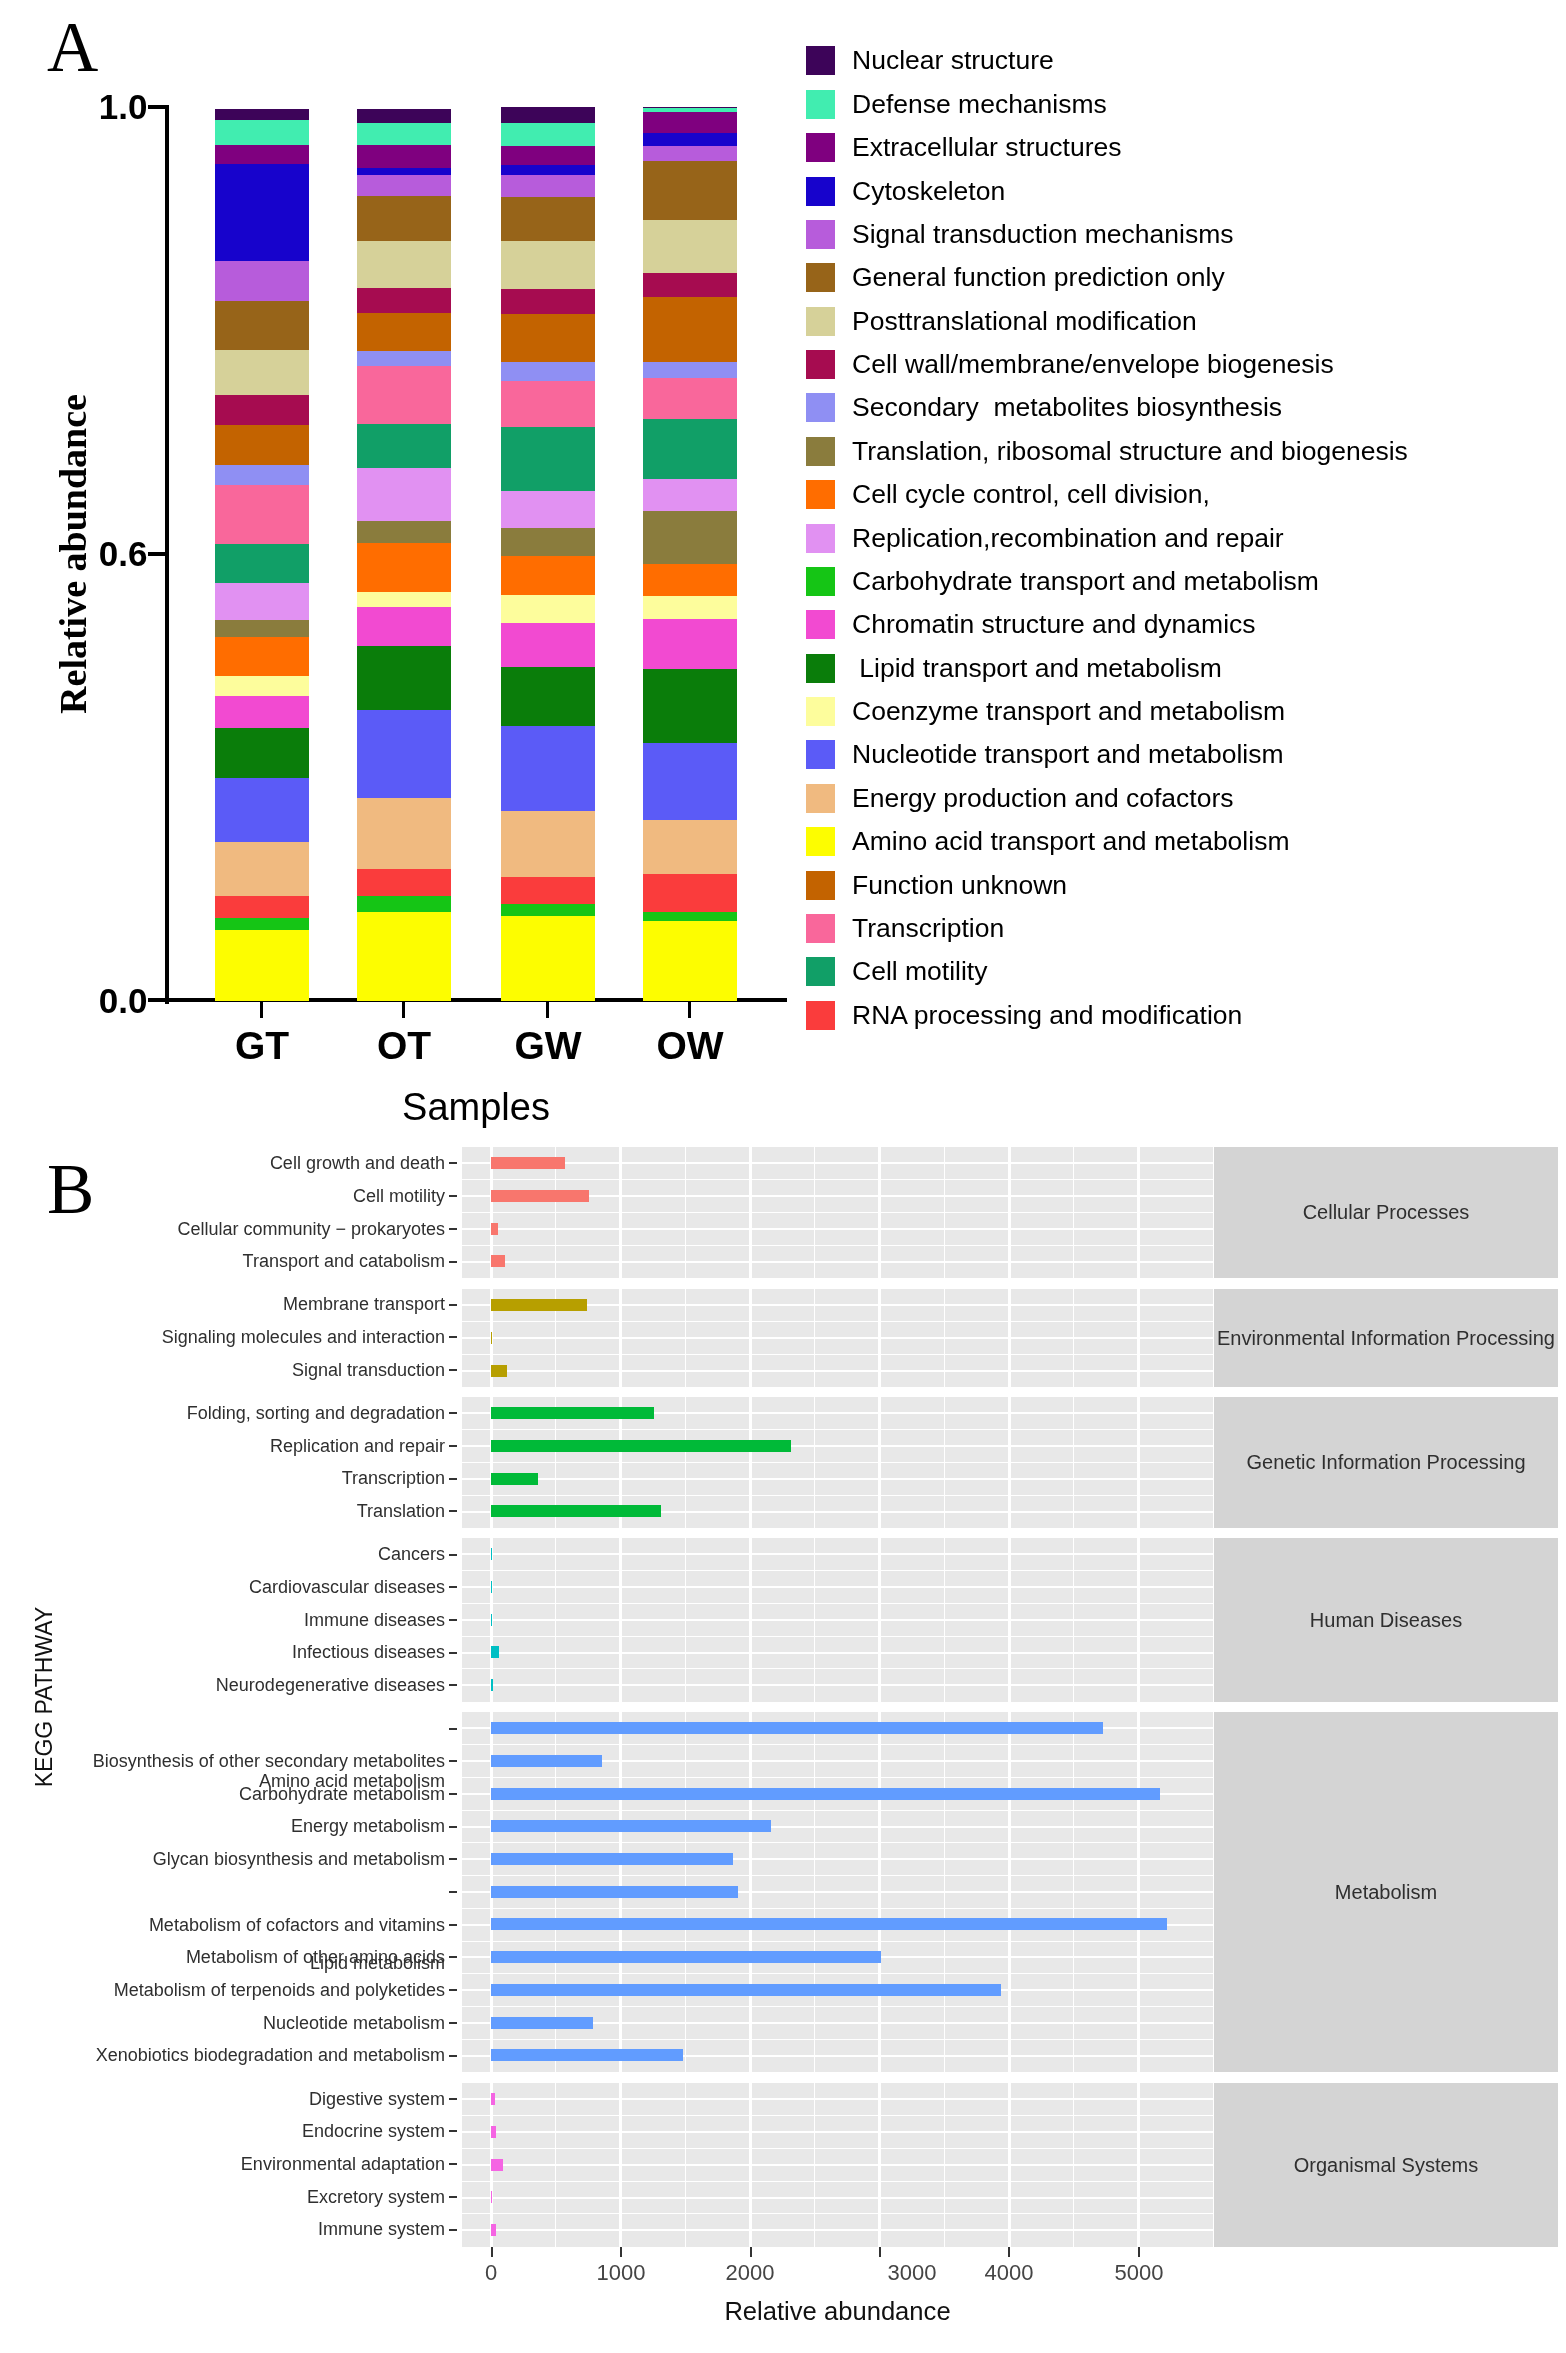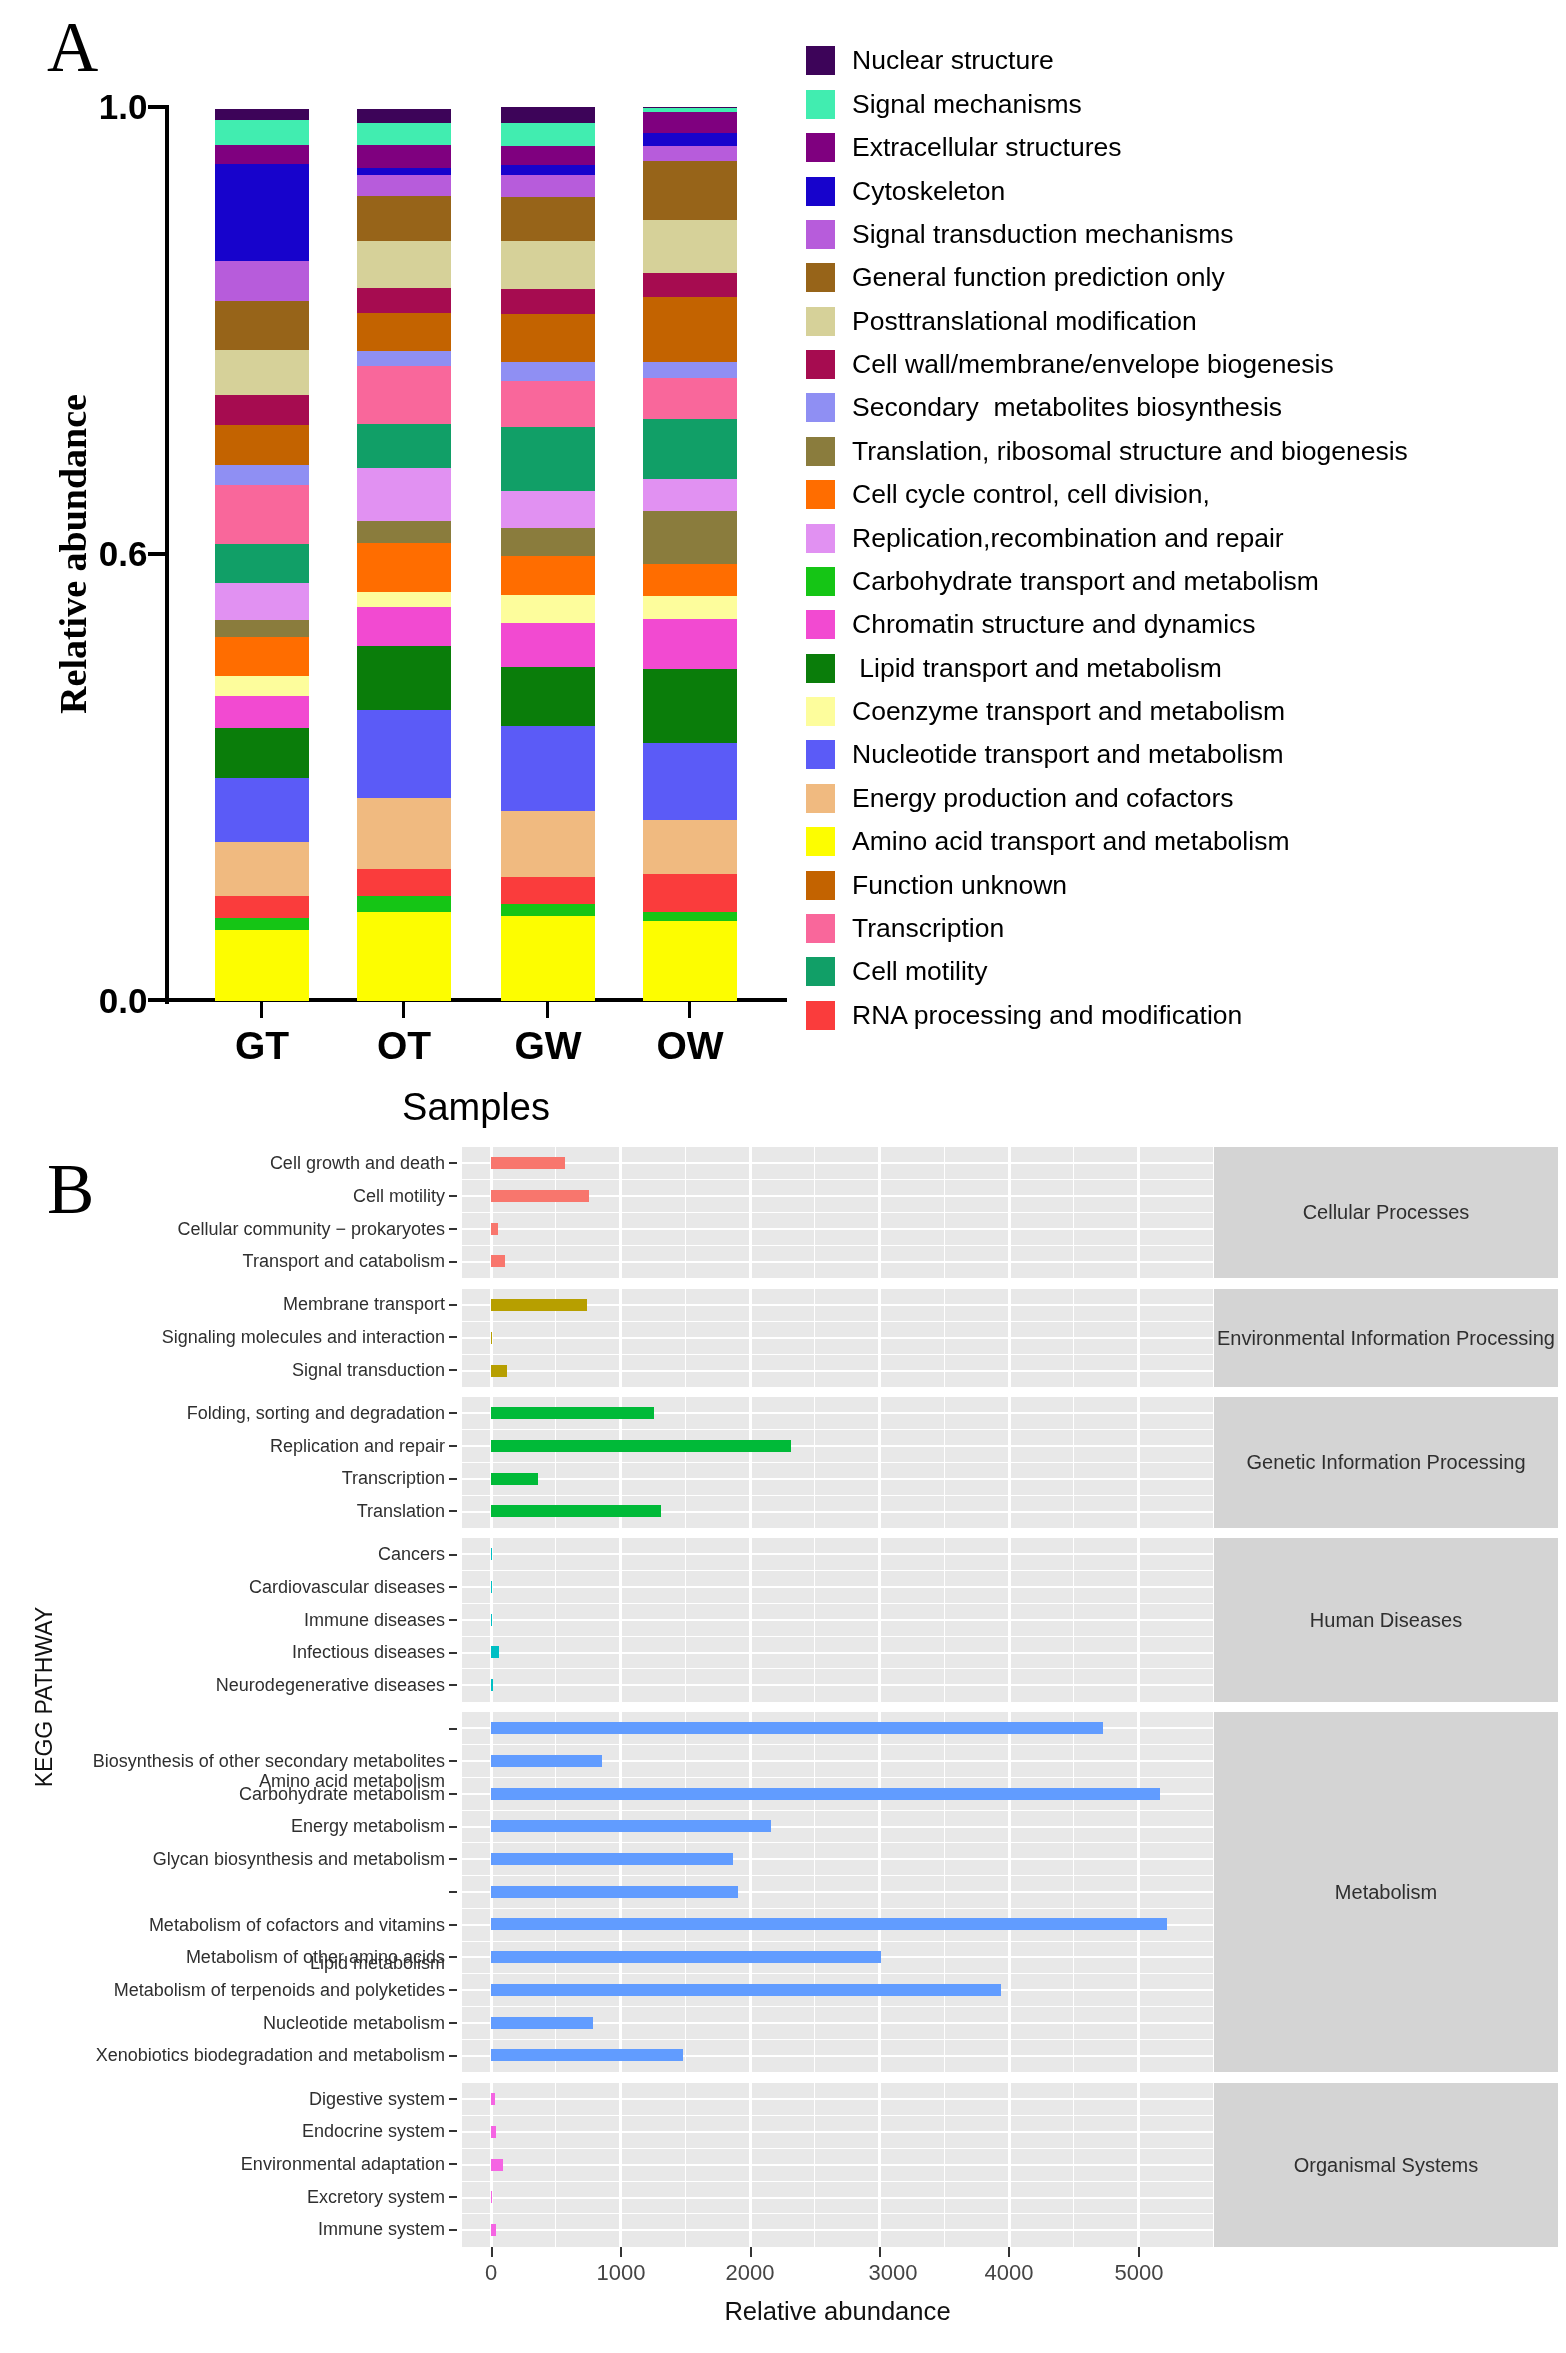--- a/index.html
+++ b/index.html
@@ -175,21 +175,21 @@
 
     <div class="abs" id="a-xlabel">Samples</div>
 
     <div id="a-legend">
         <div class="abs lg-item" style="top: 46px;">
           <div class="lg-swatch" style="background: rgb(61, 4, 89);"></div>
           <div class="lg-label">Nuclear structure</div>
         </div>
         <div class="abs lg-item" style="top: 90px;">
           <div class="lg-swatch" style="background: rgb(65, 237, 176);"></div>
-          <div class="lg-label">Signal mechanisms</div>
+          <div class="lg-label">Defense mechanisms</div>
         </div>
         <div class="abs lg-item" style="top: 133px;">
           <div class="lg-swatch" style="background: rgb(127, 0, 127);"></div>
           <div class="lg-label">Extracellular structures</div>
         </div>
         <div class="abs lg-item" style="top: 177px;">
           <div class="lg-swatch" style="background: rgb(23, 3, 204);"></div>
           <div class="lg-label">Cytoskeleton</div>
         </div>
         <div class="abs lg-item" style="top: 220px;">
@@ -529,21 +529,21 @@
         </div>
       </div>
     <div id="b-axis">
         <div class="abs b-axis-tick" style="left: 491px;"></div>
         <div class="abs b-axis-label" style="left: 439px;">0</div>
         <div class="abs b-axis-tick" style="left: 620px;"></div>
         <div class="abs b-axis-label" style="left: 569px;">1000</div>
         <div class="abs b-axis-tick" style="left: 750px;"></div>
         <div class="abs b-axis-label" style="left: 698px;">2000</div>
         <div class="abs b-axis-tick" style="left: 879px;"></div>
-        <div class="abs b-axis-label" style="left: 841px;">3000</div>
+        <div class="abs b-axis-label" style="left: 860px;">3000</div>
         <div class="abs b-axis-tick" style="left: 1008px;"></div>
         <div class="abs b-axis-label" style="left: 957px;">4000</div>
         <div class="abs b-axis-tick" style="left: 1138px;"></div>
         <div class="abs b-axis-label" style="left: 1087px;">5000</div>
       </div>
 
     <div class="abs" id="b-xlabel">Relative abundance</div>
   </section>
 </div>
 

